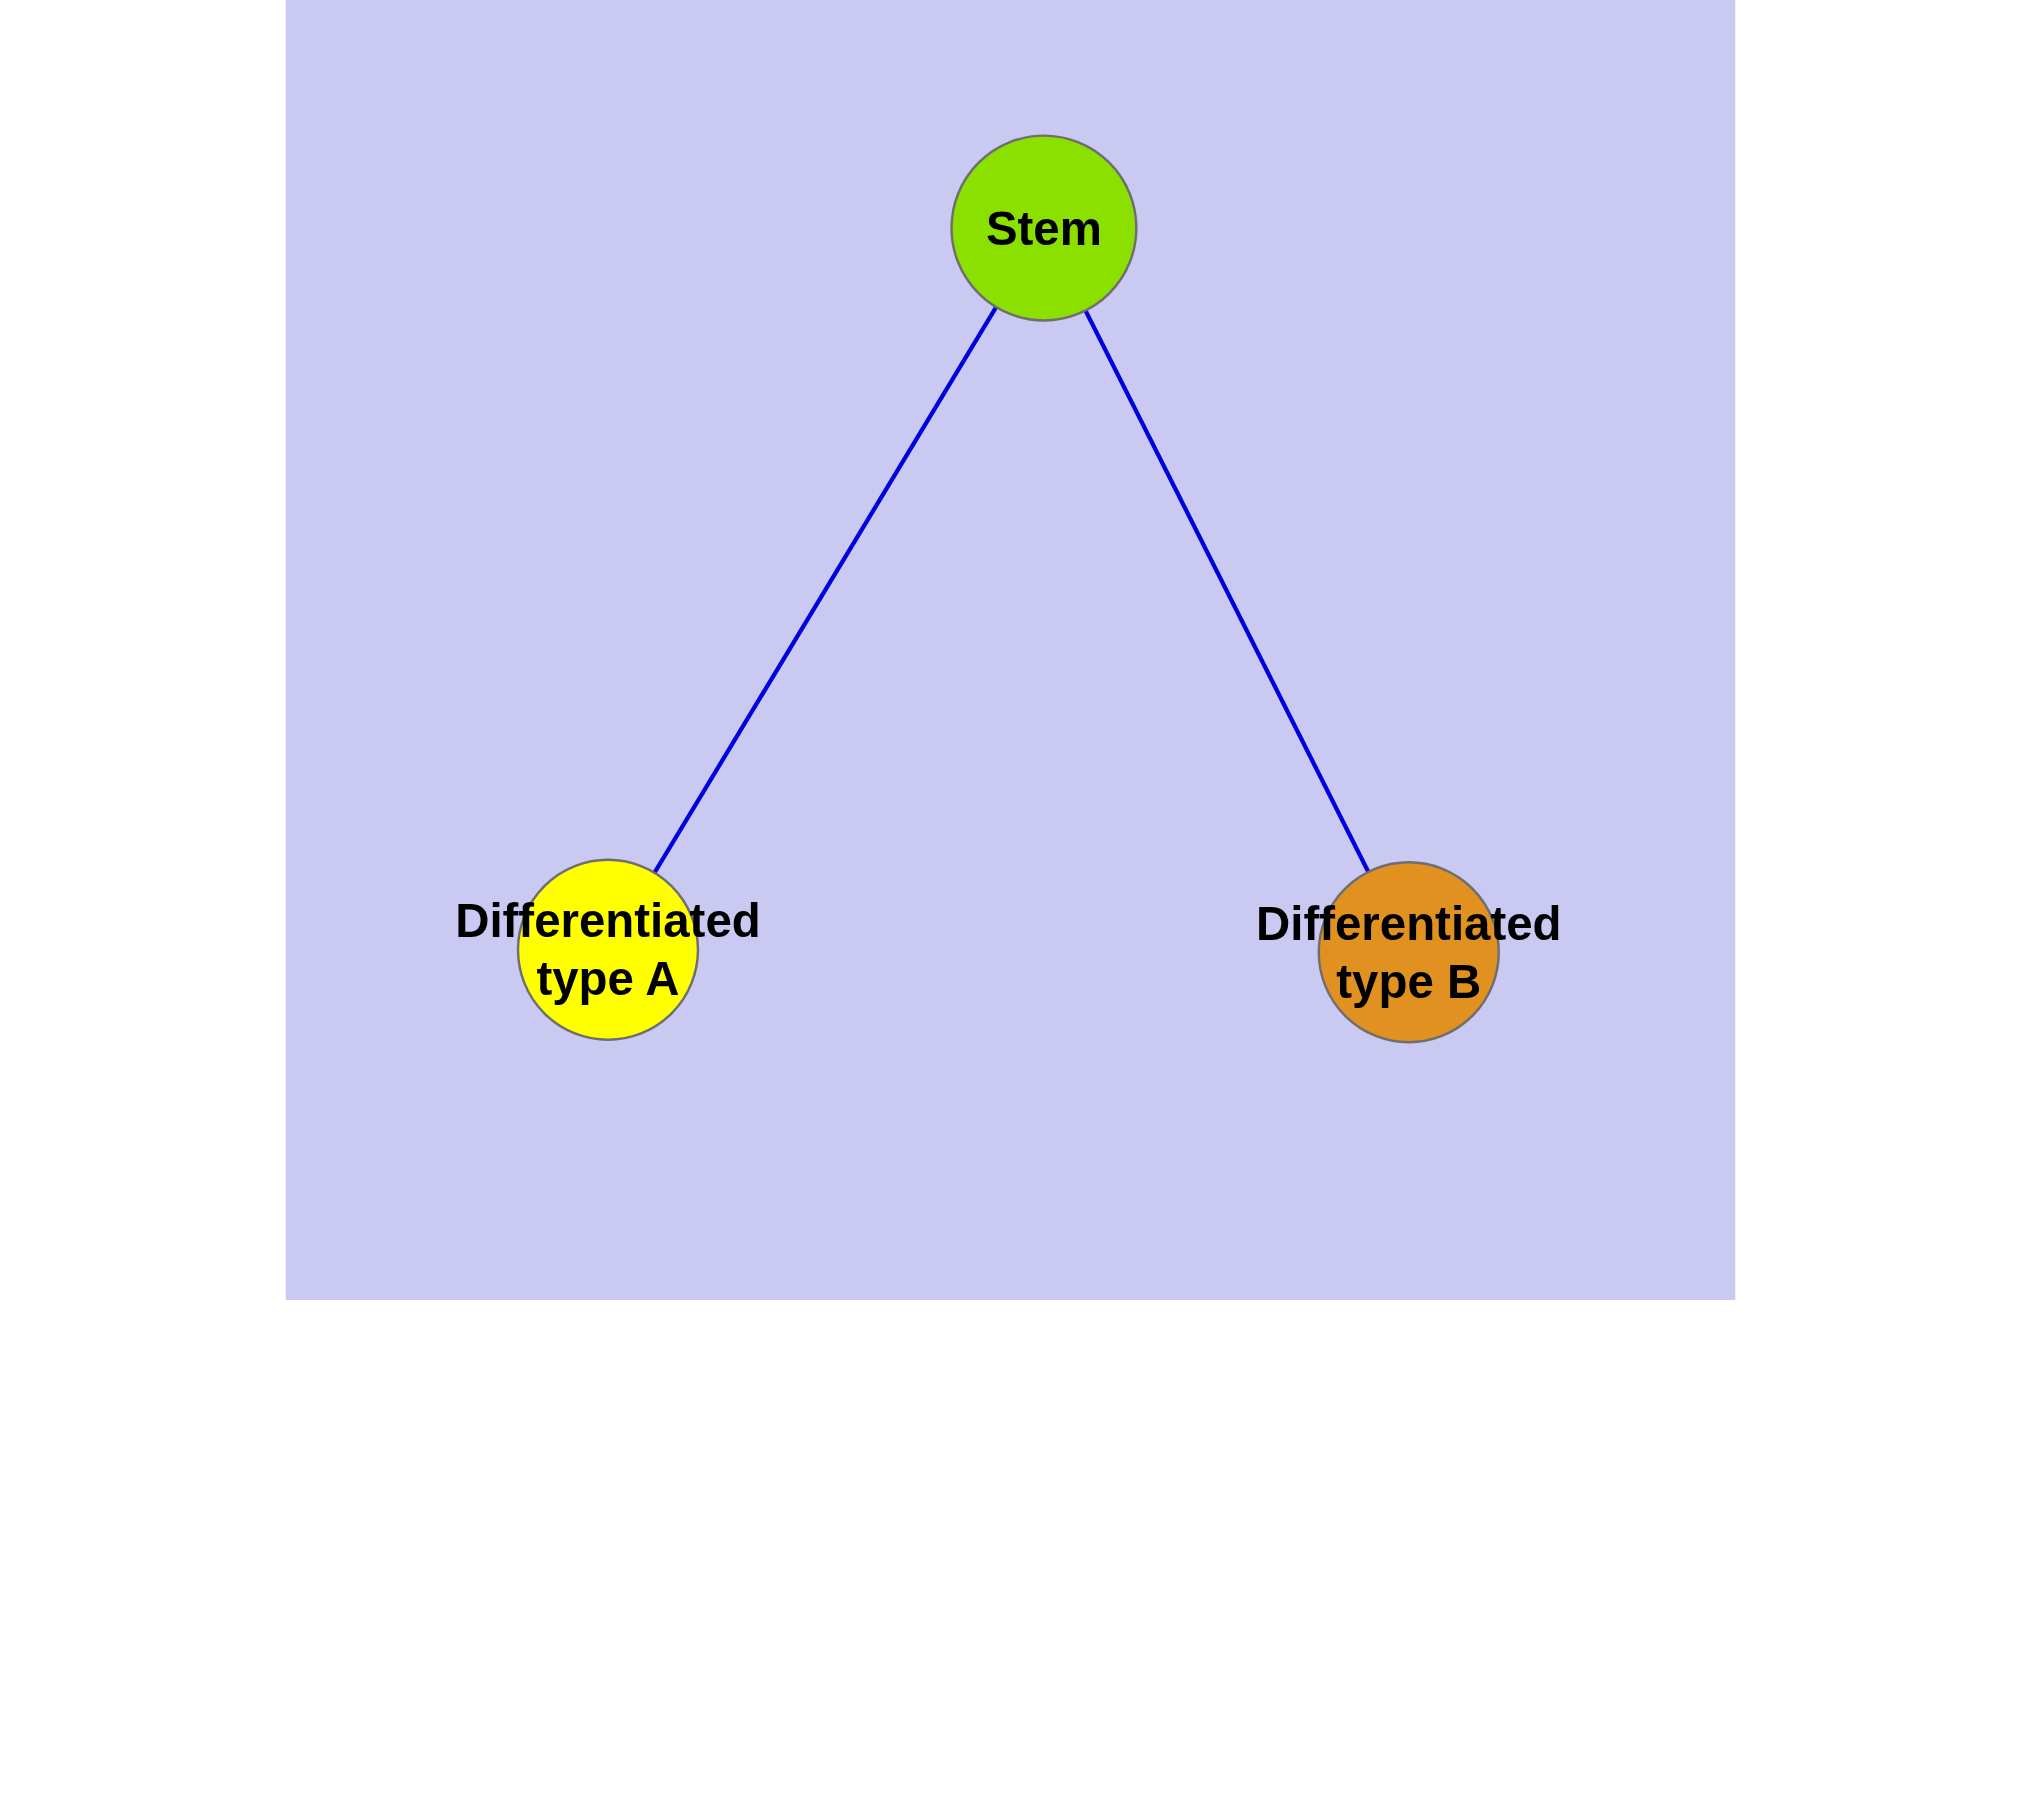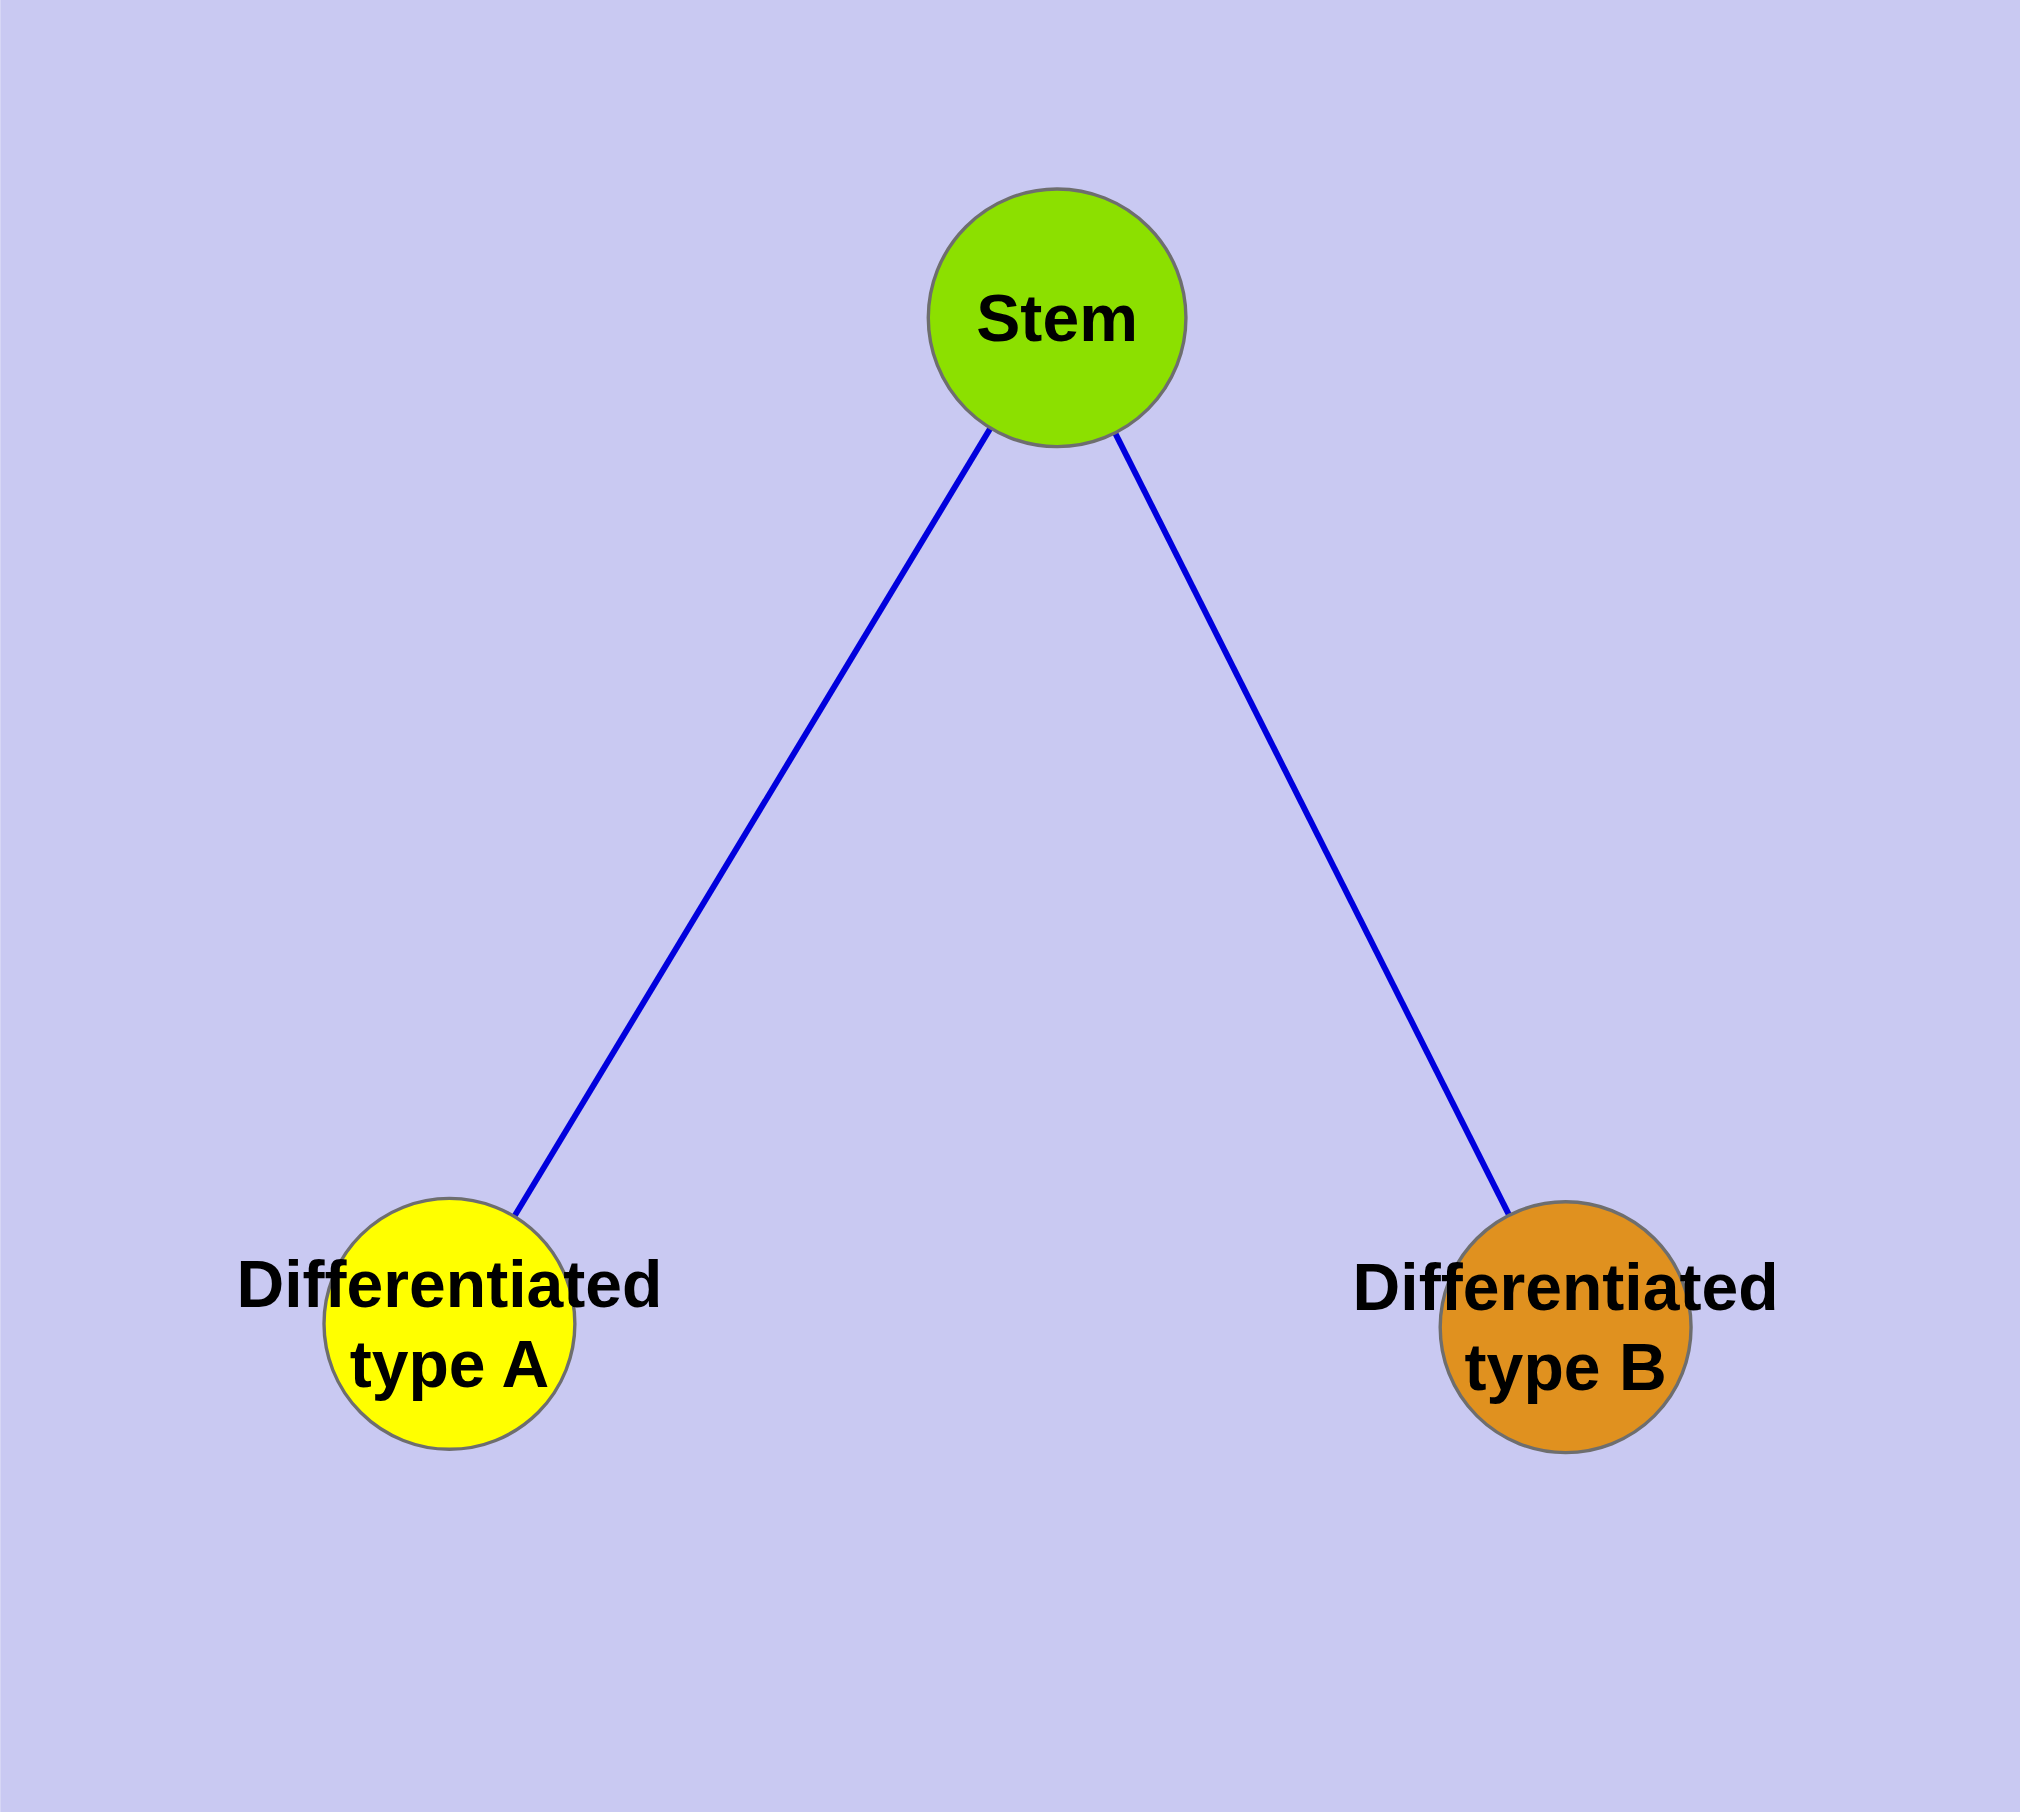--- a/index.html
+++ b/index.html
@@ -3,22 +3,23 @@
 <meta charset="utf-8">
 <style>
   html, body {
     margin: 0;
     padding: 0;
     font-family: "Liberation Sans", sans-serif;
   }
   #stage {
     position: relative;
     width: 2021px;
-    height: 1812px;
+    height: 1300px;
     overflow: hidden;
+    border-radius: 26px;
   }
   #graph-svg {
     display: block;
     width: 100%;
     height: 100%;
   }
   .node-label {
     font-family: "Liberation Sans", sans-serif;
     font-weight: bold;
     text-anchor: middle;

